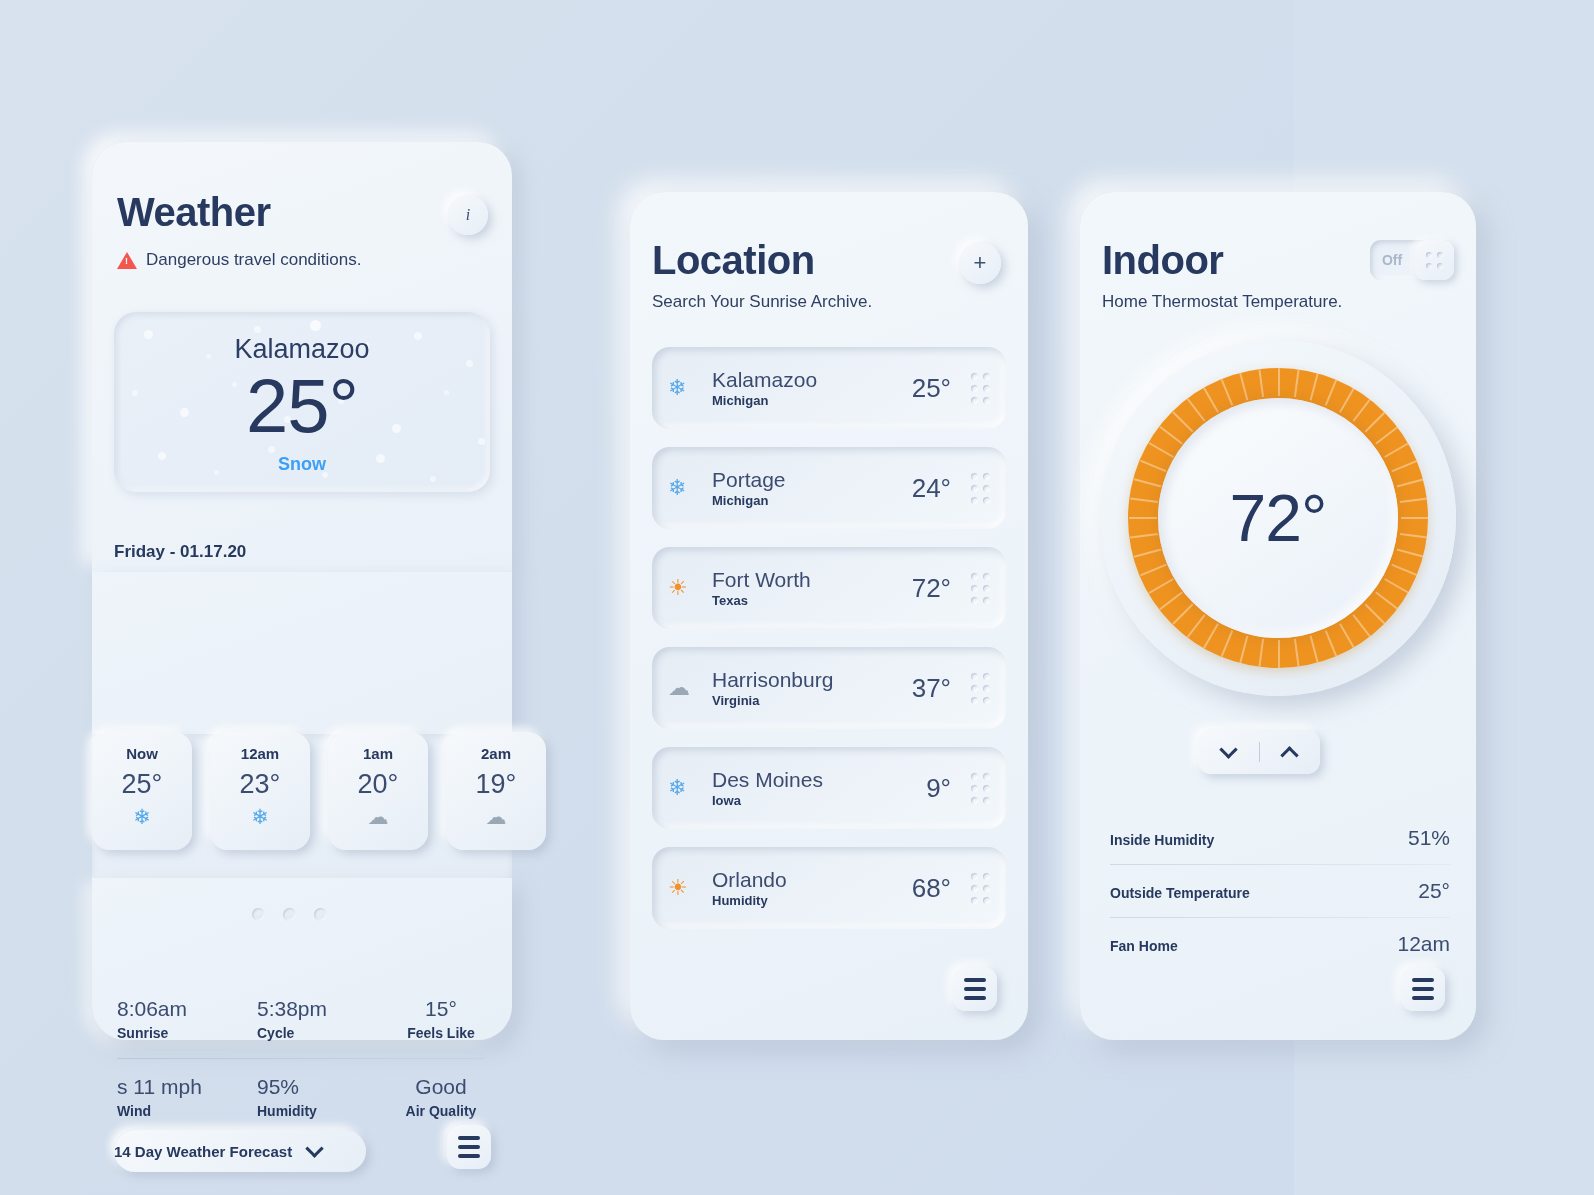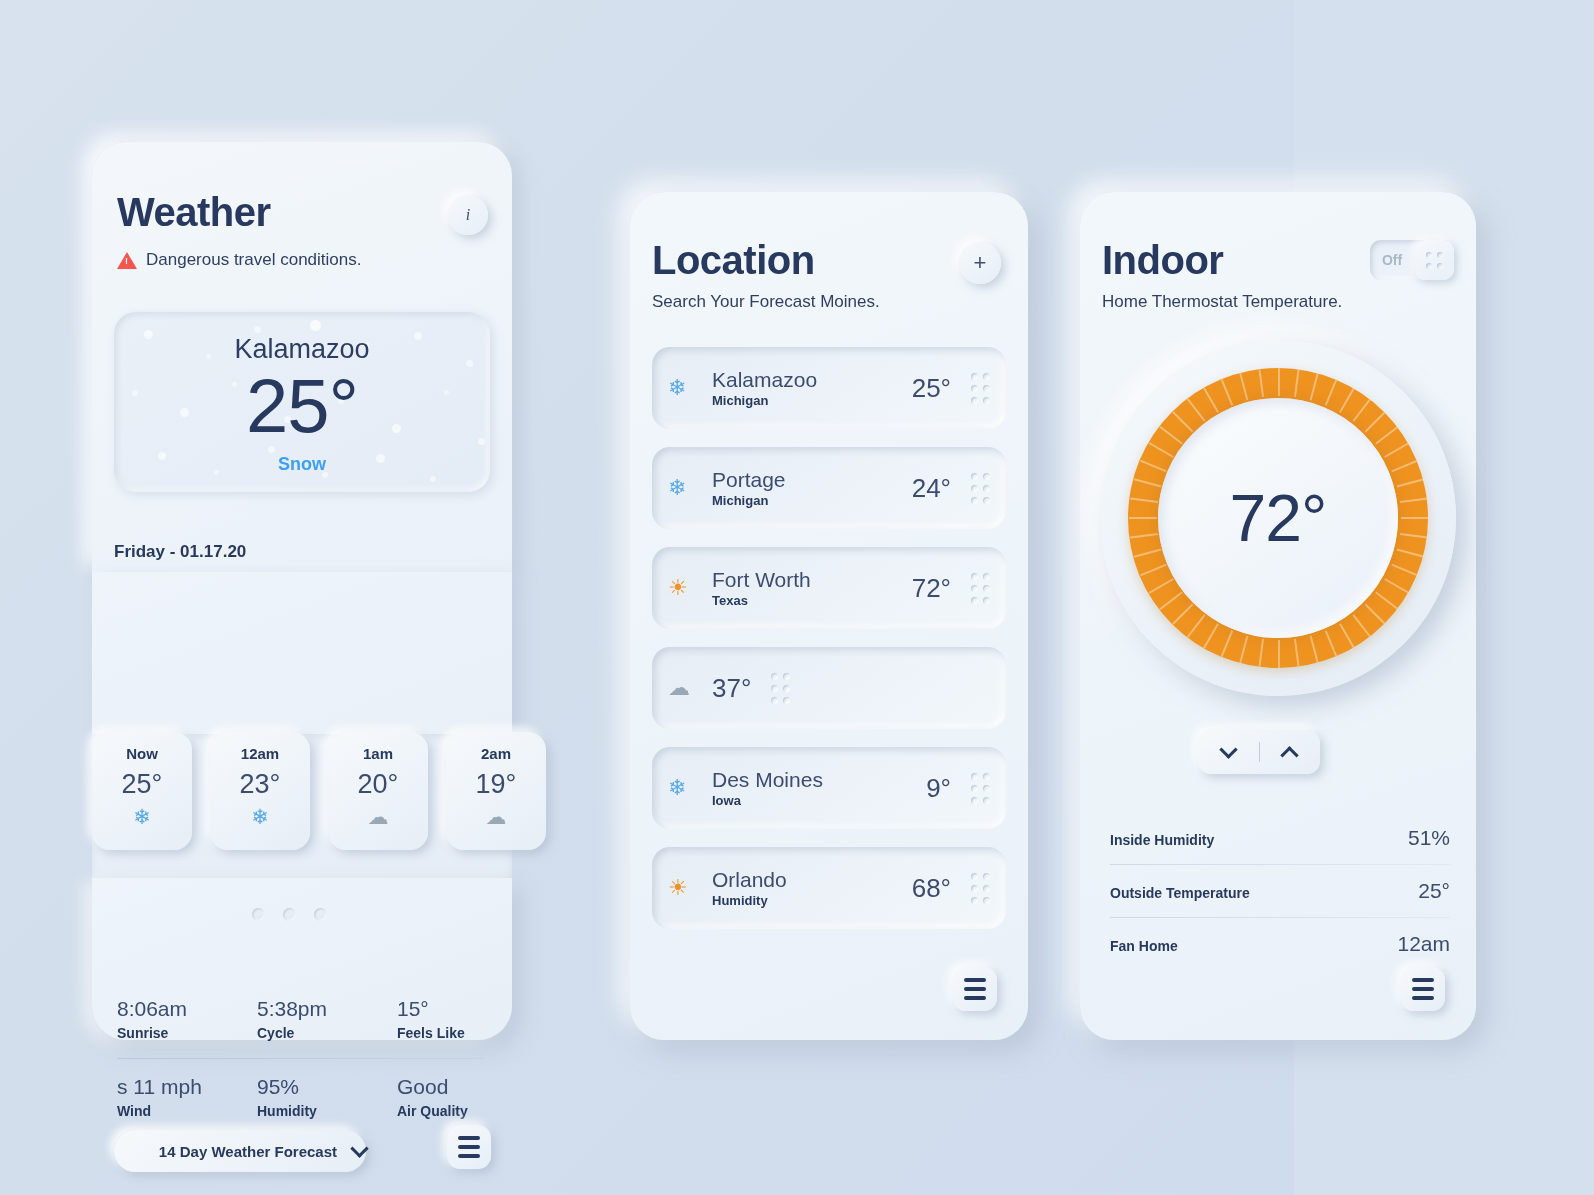--- a/index.html
+++ b/index.html
@@ -97,29 +97,29 @@
   
   #pager { position: absolute; left: 160px; top: 30px; display: flex; gap: 18px; }
   .pager-dot { width: 13px; height: 13px; border-radius: 50%;
     background: linear-gradient(145deg,#eef4fa,#dde6f0);
     box-shadow: inset 1px 1px 2px rgba(163,177,198,0.6), inset -1px -1px 2px rgba(255,255,255,0.9); }
 
   
   #stats-grid { position: absolute; left: 25px; top: 78px; width: 368px; margin-top: 41px; }
   .stat-row { display: flex; }
   .stat-cell { width: 140px; }
-  .stat-cell.narrow { width: 88px; }
+  .stat-cell.narrow { width: 88px; text-align: center; }
   .stat-val { font-size: 21px; color: #3b4c70; font-weight: 300; }
   .stat-lbl { font-size: 14px; font-weight: bold; color: #27395f; margin-top: 4px; }
   .stat-div { height: 1px; margin: 17px 0 16px 0;
     background: linear-gradient(90deg,rgba(163,177,198,0.45),rgba(163,177,198,0.15)); }
 
   
   #forecast-select { position: absolute; left: 22px; top: 252px; width: 252px; height: 42px;
-    border-radius: 21px; display: flex; align-items: center; justify-content: flex-end;
+    border-radius: 21px; display: flex; align-items: center; justify-content: flex-start;
     gap: 16px; font-size: 15px; font-weight: bold; color: #27395f; }
   .menu-btn { border-radius: 13px; display: flex; flex-direction: column;
     align-items: center; justify-content: center; gap: 5px; }
   .menu-bar { width: 22px; height: 4px; border-radius: 2px; background: #27395f; }
   #weather-menu { position: absolute; left: 355px; top: 247px; width: 44px; height: 44px; }
   #location-menu { position: absolute; left: 323px; top: 775px; width: 44px; height: 44px; }
   #indoor-menu { position: absolute; left: 321px; top: 775px; width: 44px; height: 44px; }
 
   
   #location-title { position: absolute; left: 22px; top: 46px; }
@@ -316,21 +316,21 @@
       </div>
       <div class="hour-chip raised-sm">
         <div class="hour-label">2am</div>
         <div class="hour-temp">19°</div>
         <div class="hour-icon" style="color: rgb(154, 167, 181);">☁</div>
       </div>
     </div>
 
   <div class="panel" id="location-panel">
     <div class="title" id="location-title">Location</div>
-    <div class="subtitle" id="location-sub">Search Your Forecast Moines.</div>
+    <div class="subtitle" id="location-sub">Search Your Sunrise Archive.</div>
     <div class="raised-sm circ-btn" id="add-location-button">
       <span>+</span>
     </div>
     <div id="location-list">
         <div class="loc-row sunken">
           <span class="loc-icon" style="color: rgb(86, 168, 232);">❄</span>
           <div class="loc-names">
             <div class="loc-city">Kalamazoo</div>
             <div class="loc-state">Michigan</div>
           </div>
@@ -371,20 +371,24 @@
             <i></i>
             <i></i>
             <i></i>
             <i></i>
             <i></i>
             <i></i>
           </span>
         </div>
         <div class="loc-row sunken">
           <span class="loc-icon" style="color: rgb(154, 167, 181);">☁</span>
+          <div class="loc-names">
+            <div class="loc-city">Harrisonburg</div>
+            <div class="loc-state">Virginia</div>
+          </div>
           <span class="loc-temp">37°</span>
           <span class="grip">
             <i></i>
             <i></i>
             <i></i>
             <i></i>
             <i></i>
             <i></i>
           </span>
         </div>

